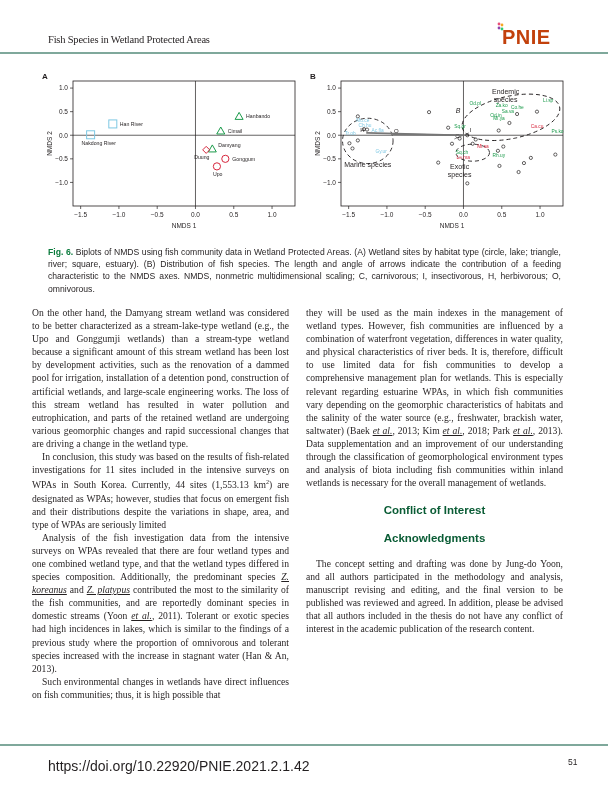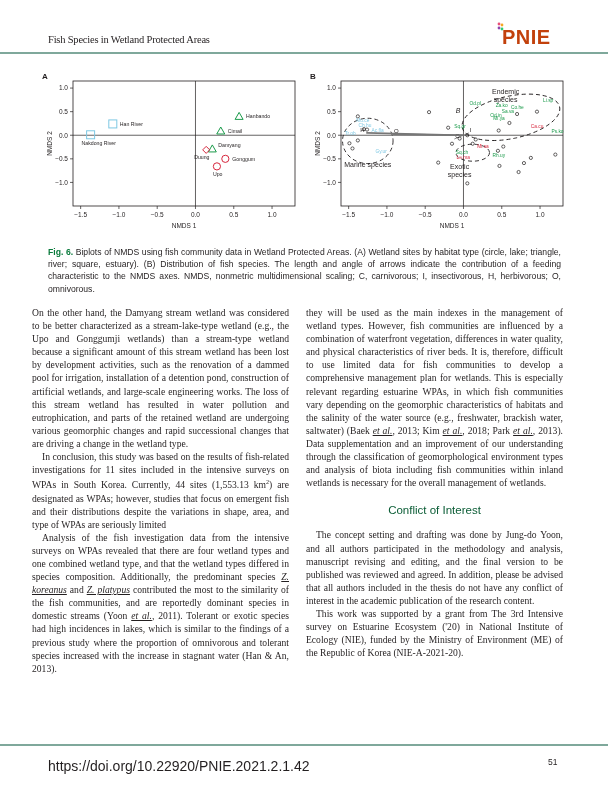--- a/index.html
+++ b/index.html
@@ -10,24 +10,24 @@
   .logo-mark { position: absolute; left: 496px; top: 22px; width: 10px; height: 12px; }
   .header-rule { position: absolute; left: 0; top: 52px; width: 608px; height: 2px; background: #7fa89b; }
   .figure { position: absolute; left: 40px; top: 72px; width: 530px; height: 160px; }
   .caption { position: absolute; left: 48px; top: 238px; width: 513px; font-family: "Liberation Sans", sans-serif; font-size: 8.6px; line-height: 12.2px; text-align: justify; color: #231f20; margin-top: 8px; }
   .caption .lbl { color: #0a7a3c; font-weight: bold; }
   .col { position: absolute; top: 306px; width: 257px; font-family: "Liberation Serif", serif; font-size: 9.6px; line-height: 13.1px; text-align: justify; color: #231f20; }
   .col p { margin: 0; text-indent: 0; }
   .col p.ind { text-indent: 10px; }
   .col-left { left: 32px; }
   .col-right { left: 306px; }
-  .sec-head { font-family: "Liberation Sans", sans-serif; font-weight: normal; color: #0a5c35; font-size: 11.5px; text-align: center; margin: 15px 0 11px 0; }
+  .sec-head { font-family: "Liberation Sans", sans-serif; font-weight: bold; color: #0a5c35; font-size: 11.5px; text-align: center; margin: 15px 0 11px 0; }
   .footer-rule { position: absolute; left: 0; top: 744px; width: 608px; height: 2px; background: #7fa89b; }
   .doi { position: absolute; left: 48px; top: 758px; font-family: "Liberation Sans", sans-serif; font-size: 14px; color: #231f20; }
-  .page-num { position: absolute; left: 548px; top: 757px; font-family: "Liberation Sans", sans-serif; font-size: 8.5px; color: #231f20; }
+  .page-num { position: absolute; left: 568px; top: 757px; font-family: "Liberation Sans", sans-serif; font-size: 8.5px; color: #231f20; }
   svg text { font-family: "Liberation Sans", sans-serif; }
   i { font-style: italic; text-decoration: underline; }
 </style>
 </head>
 <body>
 
 <div class="header">
   <div class="running-title">Fish Species in Wetland Protected Areas</div>
   <svg class="logo-mark" viewBox="0 0 10 12">
     <circle cx="3" cy="2" r="1.4" fill="#e94e77"></circle>
@@ -181,24 +181,25 @@
   </svg>
 
 <div class="caption">
   <span class="lbl">Fig. 6.</span><span> Biplots of NMDS using fish community data in Wetland Protected Areas. (A) Wetland sites by habitat type (circle, lake; triangle, river; square, estuary). (B) Distribution of fish species. The length and angle of arrows indicate the contribution of a feeding characteristic to the NMDS axes. NMDS, nonmetric multidimensional scaling; C, carnivorous; I, insectivorous, H, herbivorous; O, omnivorous.</span>
 </div>
 
 <div class="col col-left">
   <p>On the other hand, the Damyang stream wetland was considered to be better characterized as a stream-lake-type wetland (e.g., the Upo and Gonggumji wetlands) than a stream-type wetland because a significant amount of this stream wetland has been lost by development activities, such as the renovation of a dammed pool for irrigation, installation of a detention pond, construction of artificial wetlands, and large-scale engineering works. The loss of this stream wetland has resulted in water pollution and eutrophication, and parts of the retained wetland are undergoing various geomorphic changes and rapid successional changes that are driving a change in the wetland type.</p>
   <p class="ind"><span>In conclusion, this study was based on the results of fish-related investigations for 11 sites included in the intensive surveys on WPAs in South Korea. Currently, 44 sites (1,553.13 km</span><sup style="font-size:6px">2</sup><span>) are designated as WPAs; however, studies that focus on emergent fish and their distributions despite the variations in shape, area, and type of WPAs are seriously limited</span></p>
   <p class="ind"><span>Analysis of the fish investigation data from the intensive surveys on WPAs revealed that there are four wetland types and one combined wetland type, and that the wetland types differed in species composition. Additionally, the predominant species </span><i>Z. koreanus</i><span> and </span><i>Z. platypus</i><span> contributed the most to the similarity of the fish communities, and are reportedly dominant species in domestic streams (Yoon </span><i>et al.</i><span>, 2011). Tolerant or exotic species had high incidences in lakes, which is similar to the findings of a previous study where the proportion of omnivorous and tolerant species increased with the increase in stagnant water (Han &amp; An, 2013).</span></p>
+  <p class="ind">Such environmental changes in wetlands have direct influences on fish communities; thus, it is high possible that</p>
 </div>
 
 <div class="col col-right">
   <p><span>they will be used as the main indexes in the management of wetland types. However, fish communities are influenced by a combination of waterfront vegetation, differences in water quality, and physical characteristics of river beds. It is, therefore, difficult to use limited data for fish communities to develop a comprehensive management plan for wetlands. This is especially relevant regarding estuarine WPAs, in which fish communities vary depending on the geomorphic characteristics of habitats and the salinity of the water source (e.g., freshwater, brackish water, saltwater) (Baek </span><i>et al.</i><span>, 2013; Kim </span><i>et al.</i><span>, 2018; Park </span><i>et al.</i><span>, 2013). Data supplementation and an improvement of our understanding through the classification of geomorphological environment types and analysis of biota including fish communities within inland wetlands is necessary for the overall management of wetlands.</span></p>
   <div class="sec-head">Conflict of Interest</div>
+  <div class="sec-head">Acknowledgments</div>
   <p class="ind">The concept setting and drafting was done by Jung-do Yoon, and all authors participated in the methodology and analysis, manuscript revising and editing, and the final version to be published was reviewed and agreed. In addition, please be advised that all authors included in the thesis do not have any conflict of interest in the academic publication of the research content.</p>
-  <p class="ind">This work was supported by a grant from The 3rd Intensive survey on Estuarine Ecosystem ('20) in National Institute of Ecology (NIE), funded by the Ministry of Environment (ME) of the Republic of Korea (NIE-A-2021-20).</p>
 </div>
 
 <div class="footer-rule"></div>
 <div class="doi">https://doi.org/10.22920/PNIE.2021.2.1.42</div>
 <div class="page-num">51</div>
 
 </body></html>

